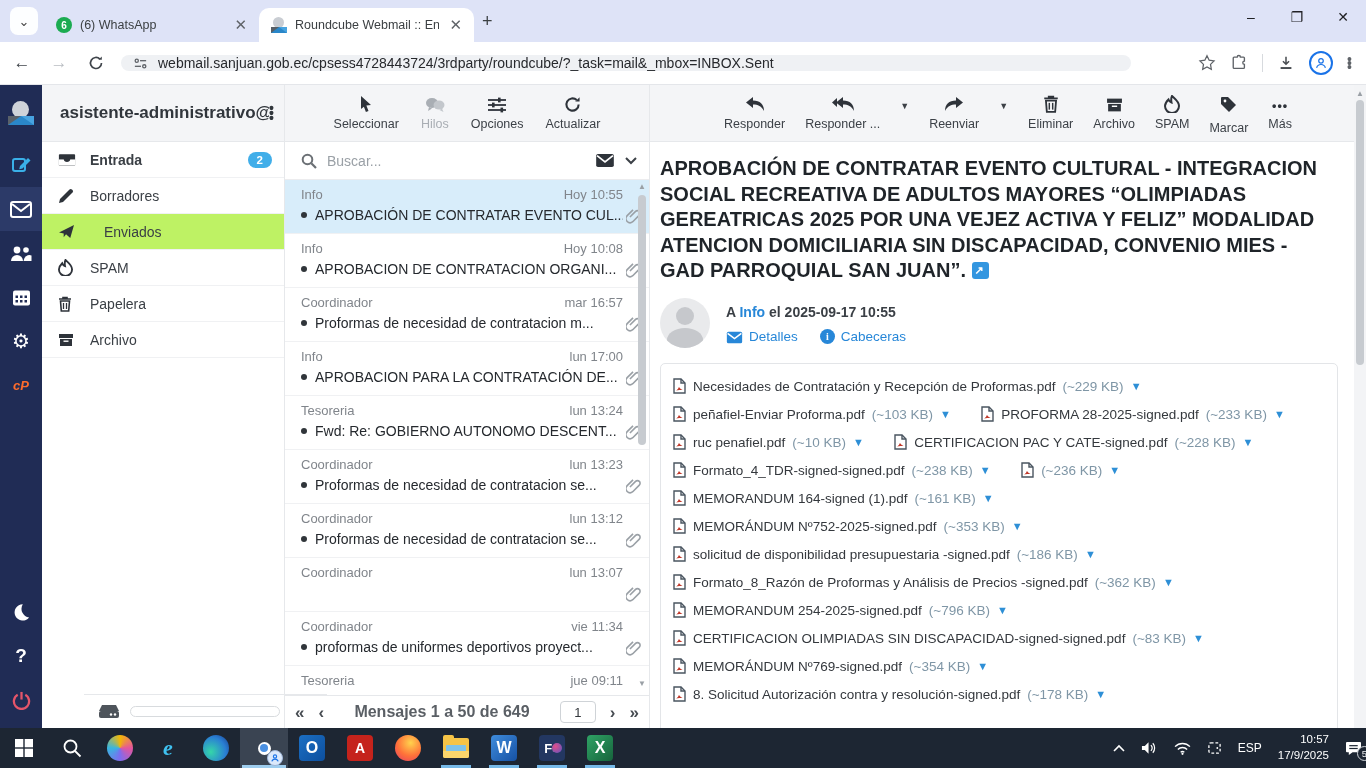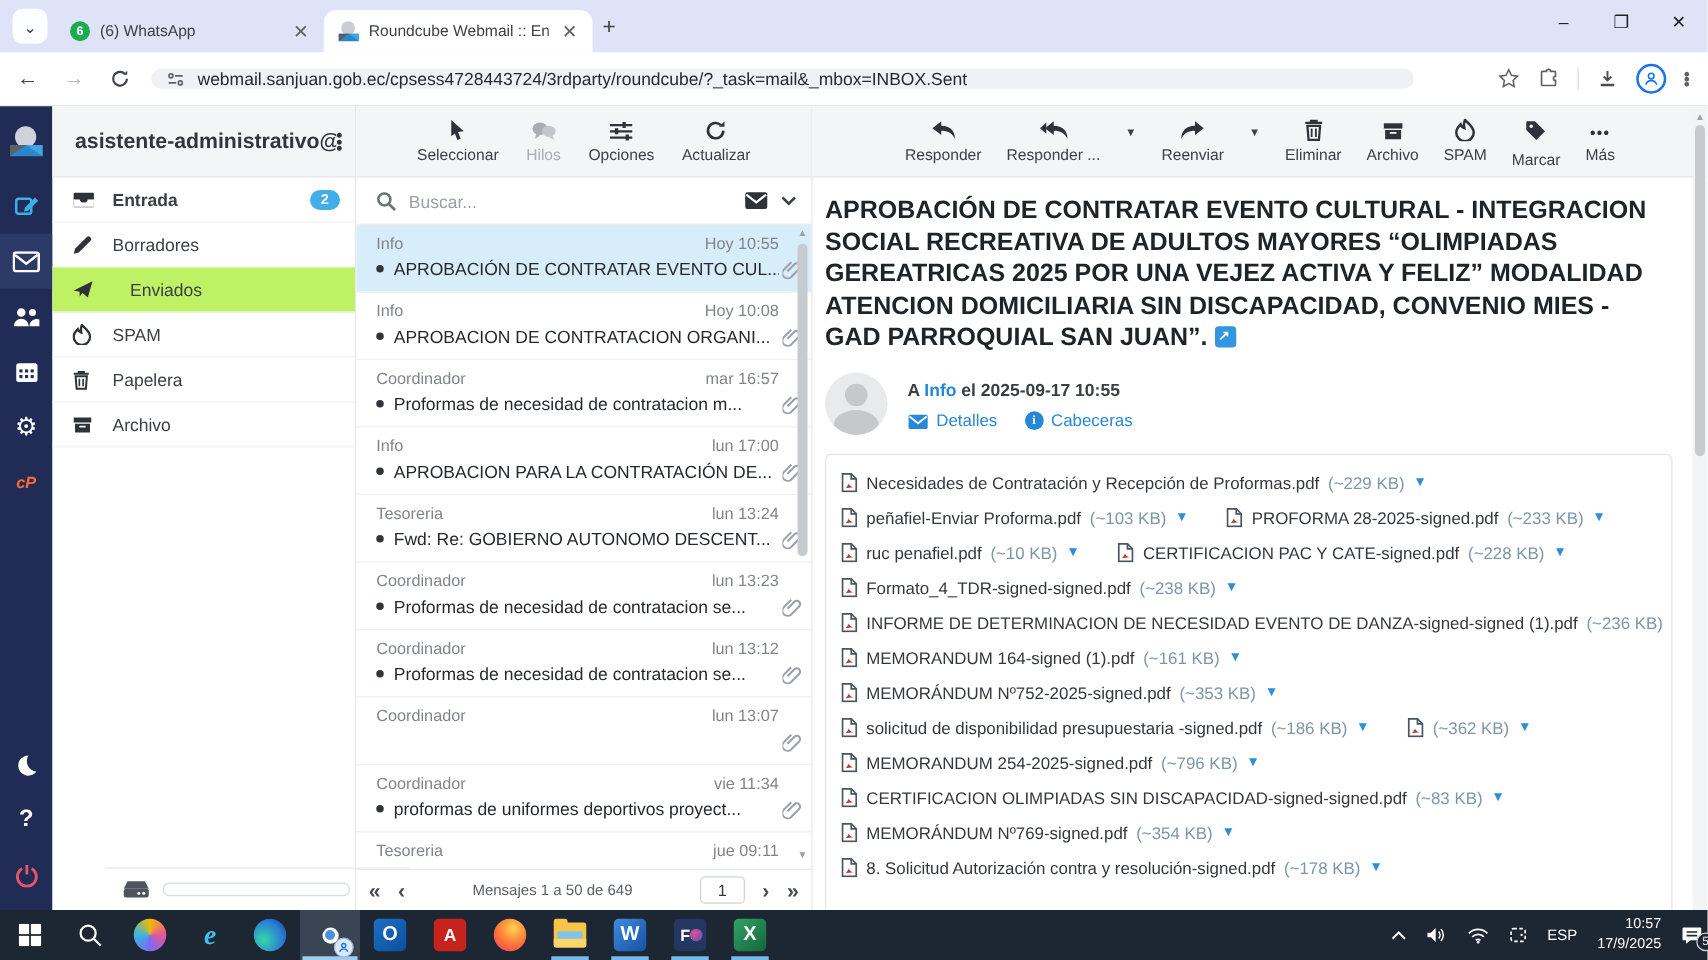--- a/index.html
+++ b/index.html
@@ -72,21 +72,21 @@
   .msg .line2 { display:flex; align-items:center; gap:8px; font-size:14px; color:#25292e; }
   .msg .dot { width:6px; height:6px; border-radius:50%; background:#30353a; flex:none; }
   .msg .subj { flex:1; white-space:nowrap; overflow:hidden; }
   .msg .clip { position:absolute; right:8px; bottom:9px; color:#9aa0a6; }
   .list-scroll { position:absolute; right:2px; top:97px; width:10px; bottom:40px; }
   .list-scroll .arr { color:#9aa0a6; font-size:8px; text-align:center; }
   .list-scroll .thumb { width:8px; height:250px; background:#c7cbd0; border-radius:5px; margin:4px auto; }
   .list-scroll .arr.down { position:absolute; bottom:0; left:0; right:0; }
   .list-footer { position:absolute; bottom:0; left:0; right:0; height:33px; border-top:1px solid #e6e8eb; background:#fff; display:flex; align-items:center; padding:0 10px; gap:14px; }
   .pager-arrows { color:#474c52; font-size:17px; font-weight:bold; line-height:1; }
-  .pager-text { flex:1; text-align:center; font-size:12px; font-weight:normal; color:#5a5f65; }
+  .pager-text { flex:1; text-align:center; font-size:16px; font-weight:bold; color:#5a5f65; }
   .pagebox { width:36px; height:22px; border:1px solid #cfd3d7; border-radius:4px; text-align:center; font-size:13px; color:#33373c; font-family:"Liberation Sans",sans-serif; }
 
   
   .readcol { position:absolute; left:650px; top:0; right:0; height:643px; }
   .read-toolbar { height:57px; background:#f4f5f7; border-bottom:1px solid #e6e8eb; display:flex; align-items:flex-start; justify-content:center; gap:20px; padding-top:8px; }
   .subject { margin:14px 30px 0 10px; font-size:20px; font-weight:bold; color:#1f2429; line-height:1.28; }
   .extlink { display:inline-block; width:17px; height:17px; background:#3396e0; border-radius:3px; vertical-align:-2px; position:relative; }
   .extlink:after { content:"\2197"; color:#fff; font-size:11px; position:absolute; left:3px; top:1px; }
   .sender-block { display:flex; margin:14px 0 0 10px; gap:16px; }
   .avatar-big { width:50px; height:50px; border-radius:50%; background:#e9eaec; overflow:hidden; position:relative; flex:none; }
@@ -733,21 +733,20 @@
           <span class="asize">(~238 KB)</span>
           <span class="acaret">▼</span>
         </span>
       
         <span class="att">
           <svg width="13" height="16" viewBox="0 0 13 16">
             <path d="M1 1h7l4 4v10H1z" fill="none" stroke="#4a5560" stroke-width="1.4"></path>
             <path d="M8 1v4h4" fill="none" stroke="#4a5560" stroke-width="1.4"></path>
             <path d="M3.2 12.5c1.2-.6 2.2-2 2.8-3.7.5 1.3 1.6 2.6 3.6 2.9-1.7.2-4.6.4-6.4.8z" fill="#c0392b"></path>
           </svg>
-          <span class="aname">INFORME DE DETERMINACION DE NECESIDAD EVENTO DE DANZA-signed-signed (1).pdf</span>
           <span class="asize">(~236 KB)</span>
           <span class="acaret">▼</span>
         </span>
       
         <span class="att">
           <svg width="13" height="16" viewBox="0 0 13 16">
             <path d="M1 1h7l4 4v10H1z" fill="none" stroke="#4a5560" stroke-width="1.4"></path>
             <path d="M8 1v4h4" fill="none" stroke="#4a5560" stroke-width="1.4"></path>
             <path d="M3.2 12.5c1.2-.6 2.2-2 2.8-3.7.5 1.3 1.6 2.6 3.6 2.9-1.7.2-4.6.4-6.4.8z" fill="#c0392b"></path>
           </svg>
@@ -777,20 +776,21 @@
           <span class="asize">(~186 KB)</span>
           <span class="acaret">▼</span>
         </span>
       
         <span class="att">
           <svg width="13" height="16" viewBox="0 0 13 16">
             <path d="M1 1h7l4 4v10H1z" fill="none" stroke="#4a5560" stroke-width="1.4"></path>
             <path d="M8 1v4h4" fill="none" stroke="#4a5560" stroke-width="1.4"></path>
             <path d="M3.2 12.5c1.2-.6 2.2-2 2.8-3.7.5 1.3 1.6 2.6 3.6 2.9-1.7.2-4.6.4-6.4.8z" fill="#c0392b"></path>
           </svg>
+          <span class="aname">Formato_8_Razón de Proformas y Análisis de Precios -signed.pdf</span>
           <span class="asize">(~362 KB)</span>
           <span class="acaret">▼</span>
         </span>
       
         <span class="att">
           <svg width="13" height="16" viewBox="0 0 13 16">
             <path d="M1 1h7l4 4v10H1z" fill="none" stroke="#4a5560" stroke-width="1.4"></path>
             <path d="M8 1v4h4" fill="none" stroke="#4a5560" stroke-width="1.4"></path>
             <path d="M3.2 12.5c1.2-.6 2.2-2 2.8-3.7.5 1.3 1.6 2.6 3.6 2.9-1.7.2-4.6.4-6.4.8z" fill="#c0392b"></path>
           </svg>

